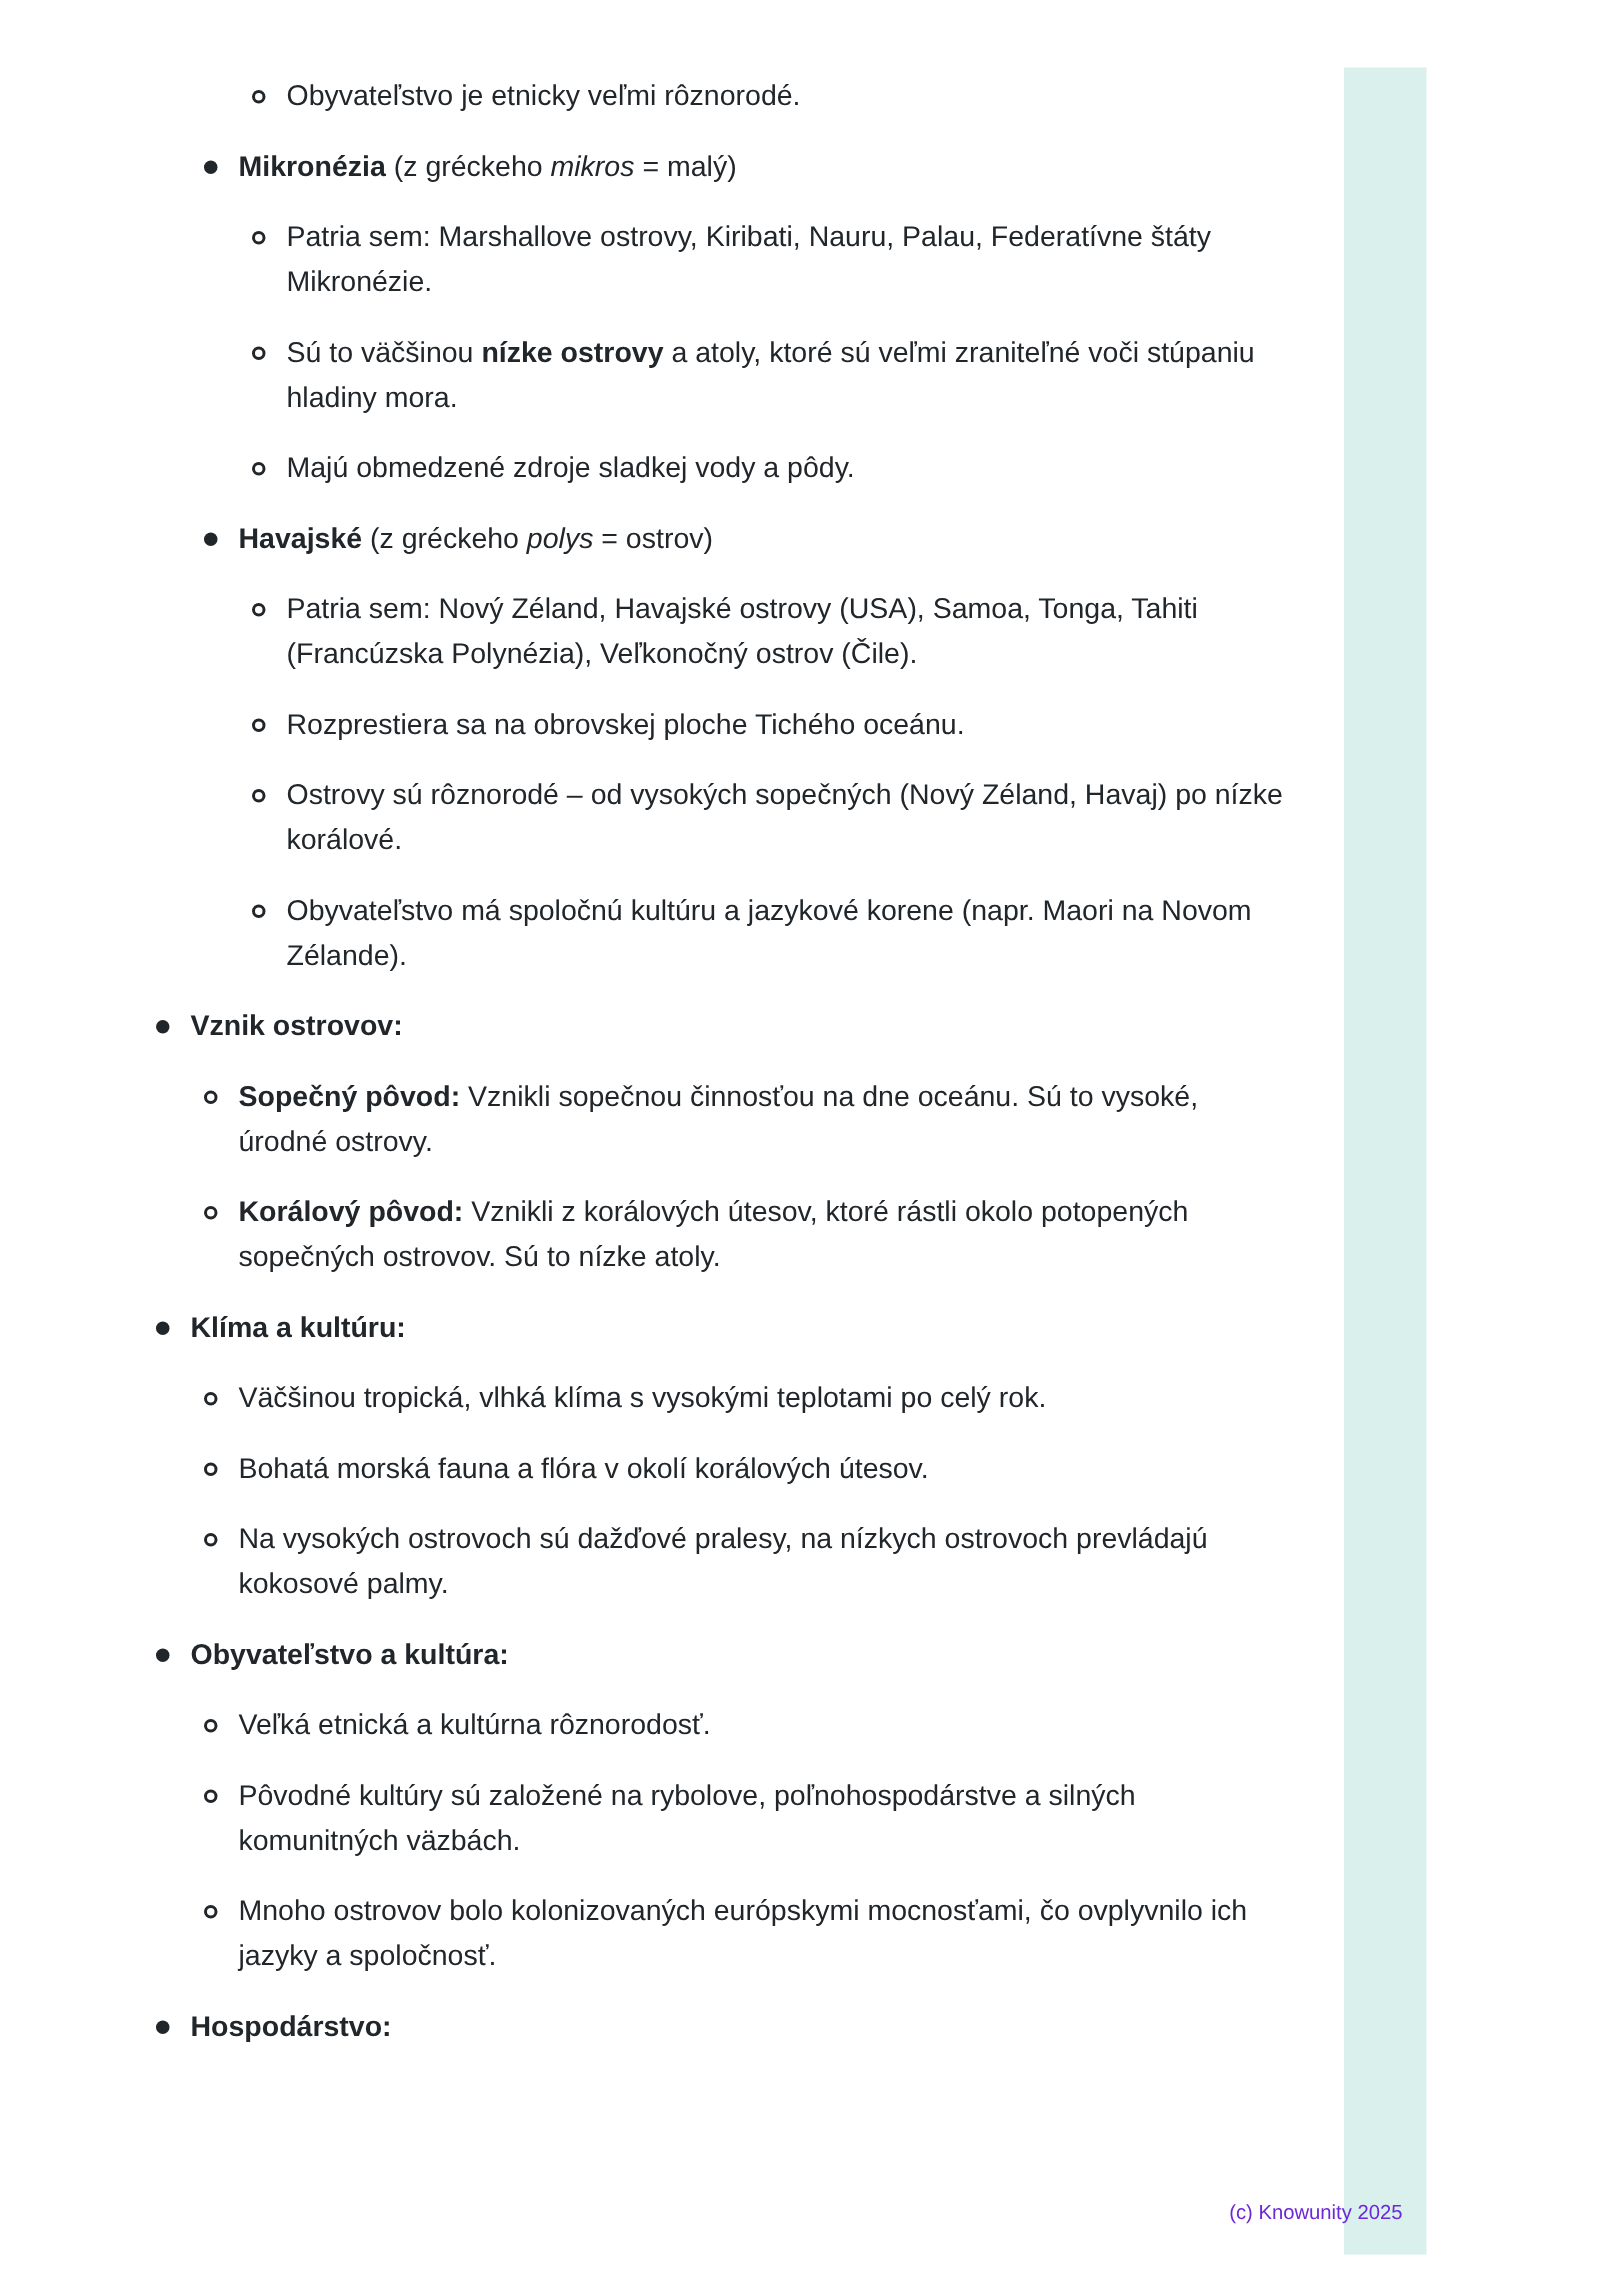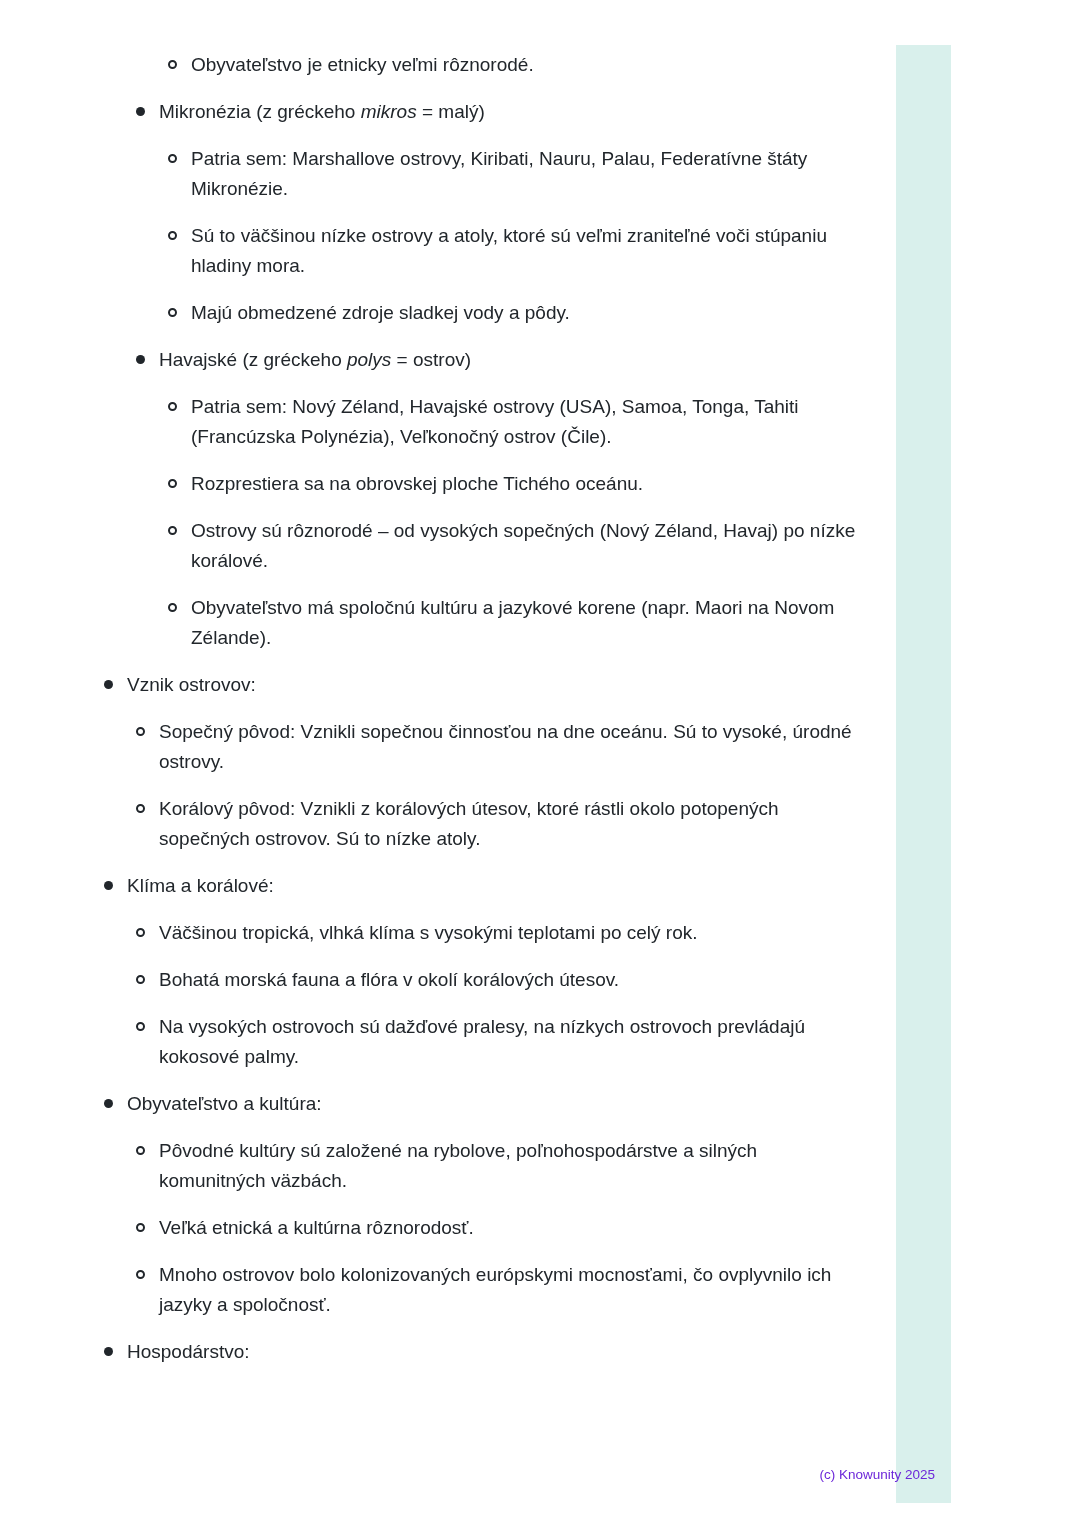--- a/index.html
+++ b/index.html
@@ -48,21 +48,21 @@
     width: 9px;
     height: 9px;
     border-radius: 50%;
     margin-top: 10px;
     margin-right: 14px;
     box-sizing: border-box;
   }
   .marker.disc { background: #21262b; }
   .marker.circle { border: 2px solid #21262b; background: transparent; }
   .text { flex: 1 1 auto; }
-  .text b { font-weight: 400; margin-top: 31px; }
+  .text b { font-weight: 700; margin-top: 31px; }
   .text i { font-style: italic; margin-top: 16px; }
   .footer {
     position: absolute;
     right: 66px;
     bottom: 46px;
     font-size: 13.5px;
     color: #9aa3ab;
     z-index: 3;
   }
 </style>
@@ -119,45 +119,45 @@
       <div class="item lv1">
         <span class="marker circle"></span>
         <span class="text"><b>Sopečný pôvod:</b><span> Vznikli sopečnou činnosťou na dne oceánu. Sú to vysoké, úrodné ostrovy.</span></span>
       </div>
       <div class="item lv1">
         <span class="marker circle"></span>
         <span class="text"><b>Korálový pôvod:</b><span> Vznikli z korálových útesov, ktoré rástli okolo potopených sopečných ostrovov. Sú to nízke atoly.</span></span>
       </div>
       <div class="item lv0 head">
         <span class="marker disc"></span>
-        <span class="text"><b>Klíma a korálové:</b></span>
+        <span class="text"><b>Klíma a kultúru:</b></span>
       </div>
       <div class="item lv1">
         <span class="marker circle"></span>
         <span class="text"><span>Väčšinou tropická, vlhká klíma s vysokými teplotami po celý rok.</span></span>
       </div>
       <div class="item lv1">
         <span class="marker circle"></span>
         <span class="text"><span>Bohatá morská fauna a flóra v okolí korálových útesov.</span></span>
       </div>
       <div class="item lv1">
         <span class="marker circle"></span>
         <span class="text"><span>Na vysokých ostrovoch sú dažďové pralesy, na nízkych ostrovoch prevládajú kokosové palmy.</span></span>
       </div>
       <div class="item lv0 head">
         <span class="marker disc"></span>
         <span class="text"><b>Obyvateľstvo a kultúra:</b></span>
       </div>
       <div class="item lv1">
         <span class="marker circle"></span>
-        <span class="text"><span>Pôvodné kultúry sú založené na rybolove, poľnohospodárstve a silných komunitných väzbách.</span></span>
+        <span class="text"><span>Veľká etnická a kultúrna rôznorodosť.</span></span>
       </div>
       <div class="item lv1">
         <span class="marker circle"></span>
-        <span class="text"><span>Veľká etnická a kultúrna rôznorodosť.</span></span>
+        <span class="text"><span>Pôvodné kultúry sú založené na rybolove, poľnohospodárstve a silných komunitných väzbách.</span></span>
       </div>
       <div class="item lv1">
         <span class="marker circle"></span>
         <span class="text"><span>Mnoho ostrovov bolo kolonizovaných európskymi mocnosťami, čo ovplyvnilo ich jazyky a spoločnosť.</span></span>
       </div>
       <div class="item lv0 head">
         <span class="marker disc"></span>
         <span class="text"><b>Hospodárstvo:</b></span>
       </div>
     </div>

